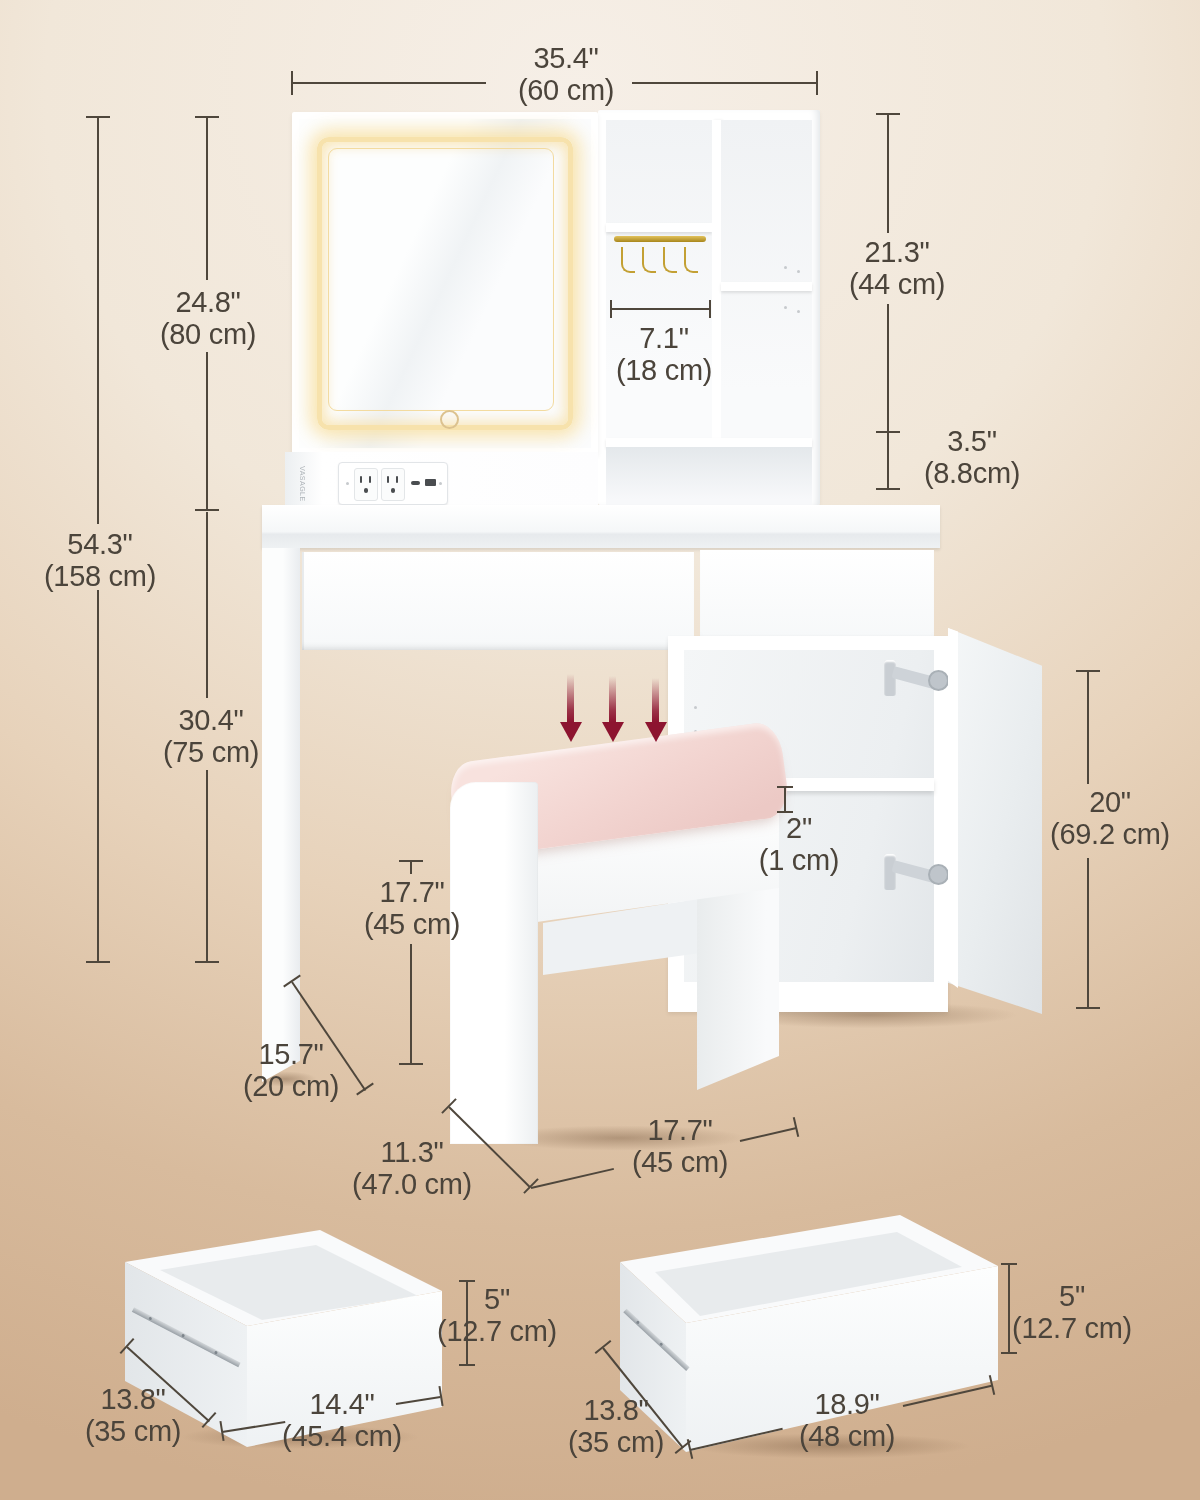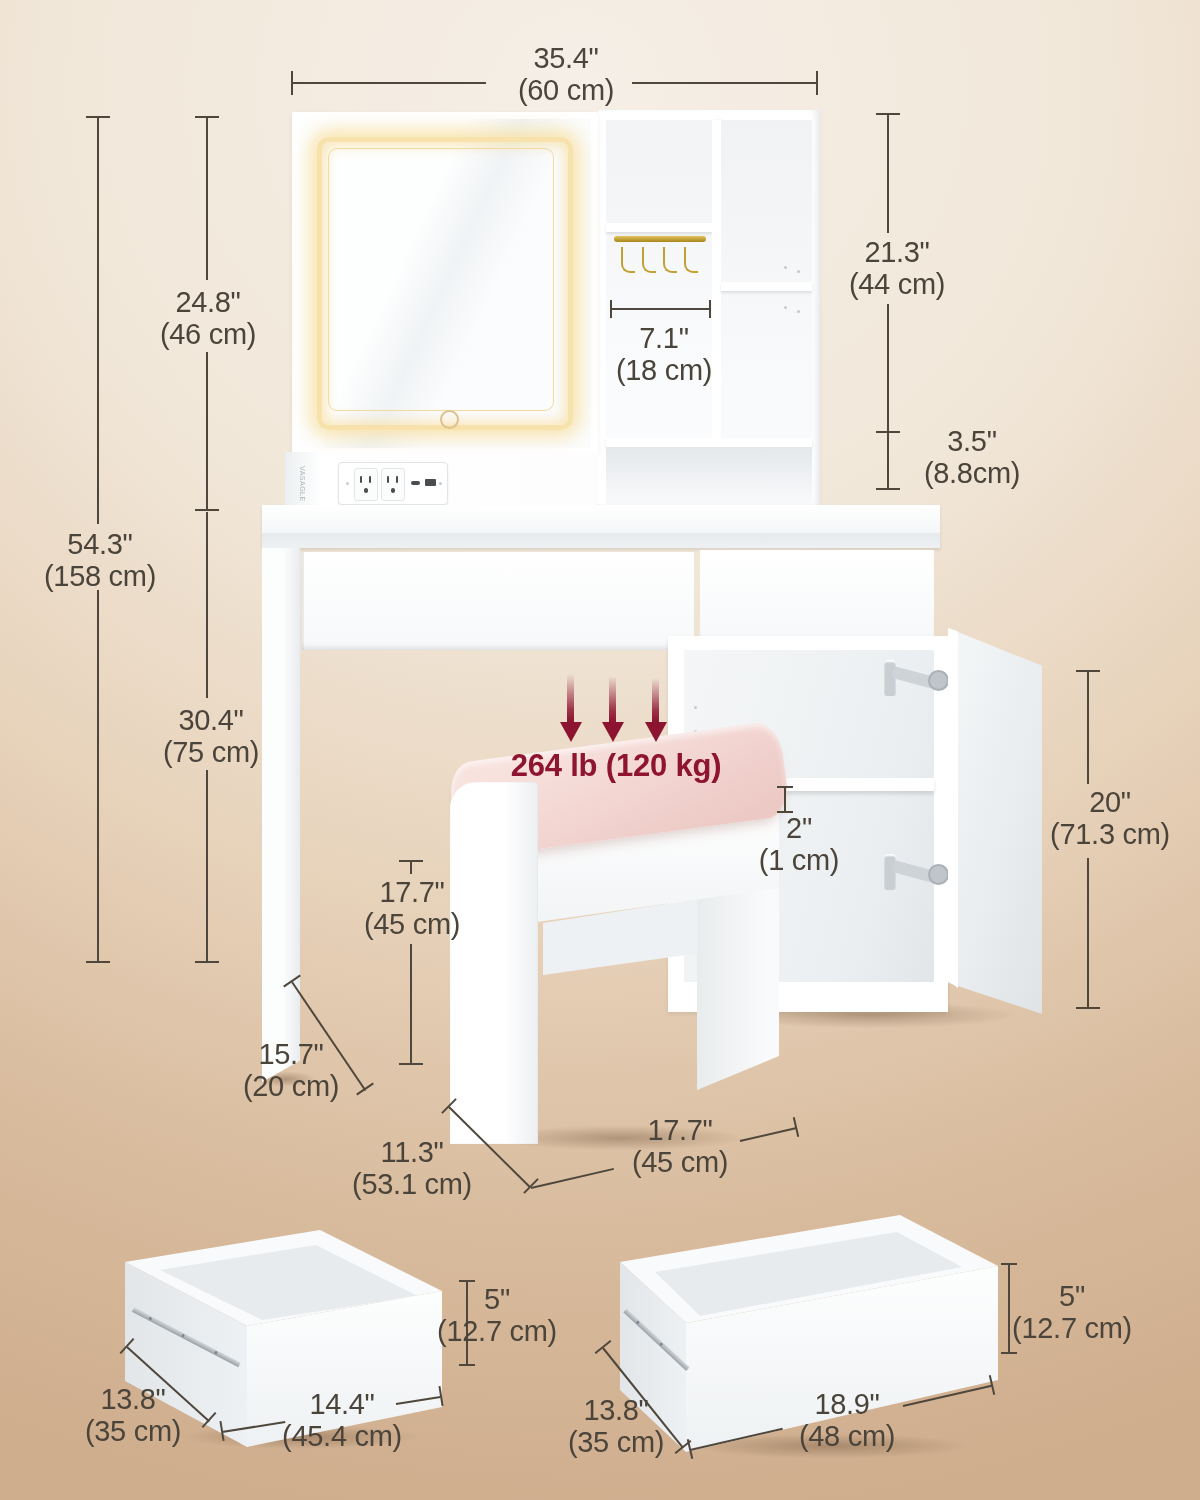--- a/index.html
+++ b/index.html
@@ -126,38 +126,37 @@
               box-shadow:0 10px 14px -8px rgba(165,120,110,.4), inset 0 4px 6px rgba(255,255,255,.6);"></div>
   <div class="abs" style="left:450px;top:782px;width:88px;height:362px;border-radius:26px 4px 0 0;
               background:linear-gradient(90deg,#ffffff 62%,#eceff1 100%);box-shadow:inset 0 0 0 1px rgba(0,0,0,.02);"></div>
 
   <div class="shaft" style="left:567px;top:674px;height:48px;"></div>
   <div class="head" style="left:560px;top:722px;"></div>
   <div class="shaft" style="left:609px;top:676px;height:46px;"></div>
   <div class="head" style="left:602px;top:722px;"></div>
   <div class="shaft" style="left:652px;top:678px;height:44px;"></div>
   <div class="head" style="left:645px;top:722px;"></div>
-  <div class="weight" style="left:616px;top:748px;">264 lb (120 kg)</div>
 
   <i class="tk" style="left:291px;top:71px;width:2px;height:24px;"></i>
   <i class="ln" style="left:292px;top:82px;width:194px;height:2px;"></i>
   <i class="ln" style="left:632px;top:82px;width:186px;height:2px;"></i>
   <i class="tk" style="left:816px;top:71px;width:2px;height:24px;"></i>
   <div class="lbl" style="left:566px;top:42px;">
     <span>35.4"</span>
     <span>(60 cm)</span>
   </div>
 
   <i class="tk" style="left:195px;top:116px;width:24px;height:2px;"></i>
   <i class="ln" style="left:206px;top:118px;width:2px;height:162px;"></i>
   <i class="ln" style="left:206px;top:352px;width:2px;height:158px;"></i>
   <i class="tk" style="left:195px;top:509px;width:24px;height:2px;"></i>
   <div class="lbl" style="left:208px;top:286px;">
     <span>24.8"</span>
-    <span>(46 cm)</span>
+    <span>(80 cm)</span>
   </div>
 
   <i class="tk" style="left:86px;top:116px;width:24px;height:2px;"></i>
   <i class="ln" style="left:97px;top:118px;width:2px;height:406px;"></i>
   <i class="ln" style="left:97px;top:590px;width:2px;height:372px;"></i>
   <i class="tk" style="left:86px;top:961px;width:24px;height:2px;"></i>
   <div class="lbl" style="left:100px;top:528px;">
     <span>54.3"</span>
     <span>(158 cm)</span>
   </div>
@@ -201,21 +200,21 @@
     <span>2"</span>
     <span>(1 cm)</span>
   </div>
 
   <i class="tk" style="left:1076px;top:670px;width:24px;height:2px;"></i>
   <i class="ln" style="left:1087px;top:672px;width:2px;height:112px;"></i>
   <i class="ln" style="left:1087px;top:858px;width:2px;height:150px;"></i>
   <i class="tk" style="left:1076px;top:1007px;width:24px;height:2px;"></i>
   <div class="lbl" style="left:1110px;top:786px;">
     <span>20"</span>
-    <span>(71.3 cm)</span>
+    <span>(69.2 cm)</span>
   </div>
 
   <i class="tk" style="left:399px;top:860px;width:24px;height:2px;"></i>
   <i class="ln" style="left:410px;top:862px;width:2px;height:12px;"></i>
   <i class="ln" style="left:410px;top:944px;width:2px;height:120px;"></i>
   <i class="tk" style="left:399px;top:1063px;width:24px;height:2px;"></i>
   <div class="lbl" style="left:412px;top:876px;">
     <span>17.7"</span>
     <span>(45 cm)</span>
   </div>
@@ -226,21 +225,21 @@
   <div class="lbl" style="left:291px;top:1038px;">
     <span>15.7"</span>
     <span>(20 cm)</span>
   </div>
 
   <i class="dln" style="left:449px;top:1106px;width:114px;transform:rotate(44.7deg);"></i>
   <i class="tk" style="left:439px;top:1105px;width:20px;height:2px;transform:rotate(134.7deg);"></i>
   <i class="tk" style="left:521px;top:1185px;width:20px;height:2px;transform:rotate(134.7deg);"></i>
   <div class="lbl" style="left:412px;top:1136px;">
     <span>11.3"</span>
-    <span>(53.1 cm)</span>
+    <span>(47.0 cm)</span>
   </div>
 
   <i class="dln" style="left:531px;top:1187px;width:85px;transform:rotate(-13deg);"></i>
   <i class="dln" style="left:740px;top:1140px;width:58px;transform:rotate(-13deg);"></i>
   <i class="tk" style="left:786px;top:1126px;width:20px;height:2px;transform:rotate(77deg);"></i>
   <div class="lbl" style="left:680px;top:1114px;">
     <span>17.7"</span>
     <span>(45 cm)</span>
   </div>
 

